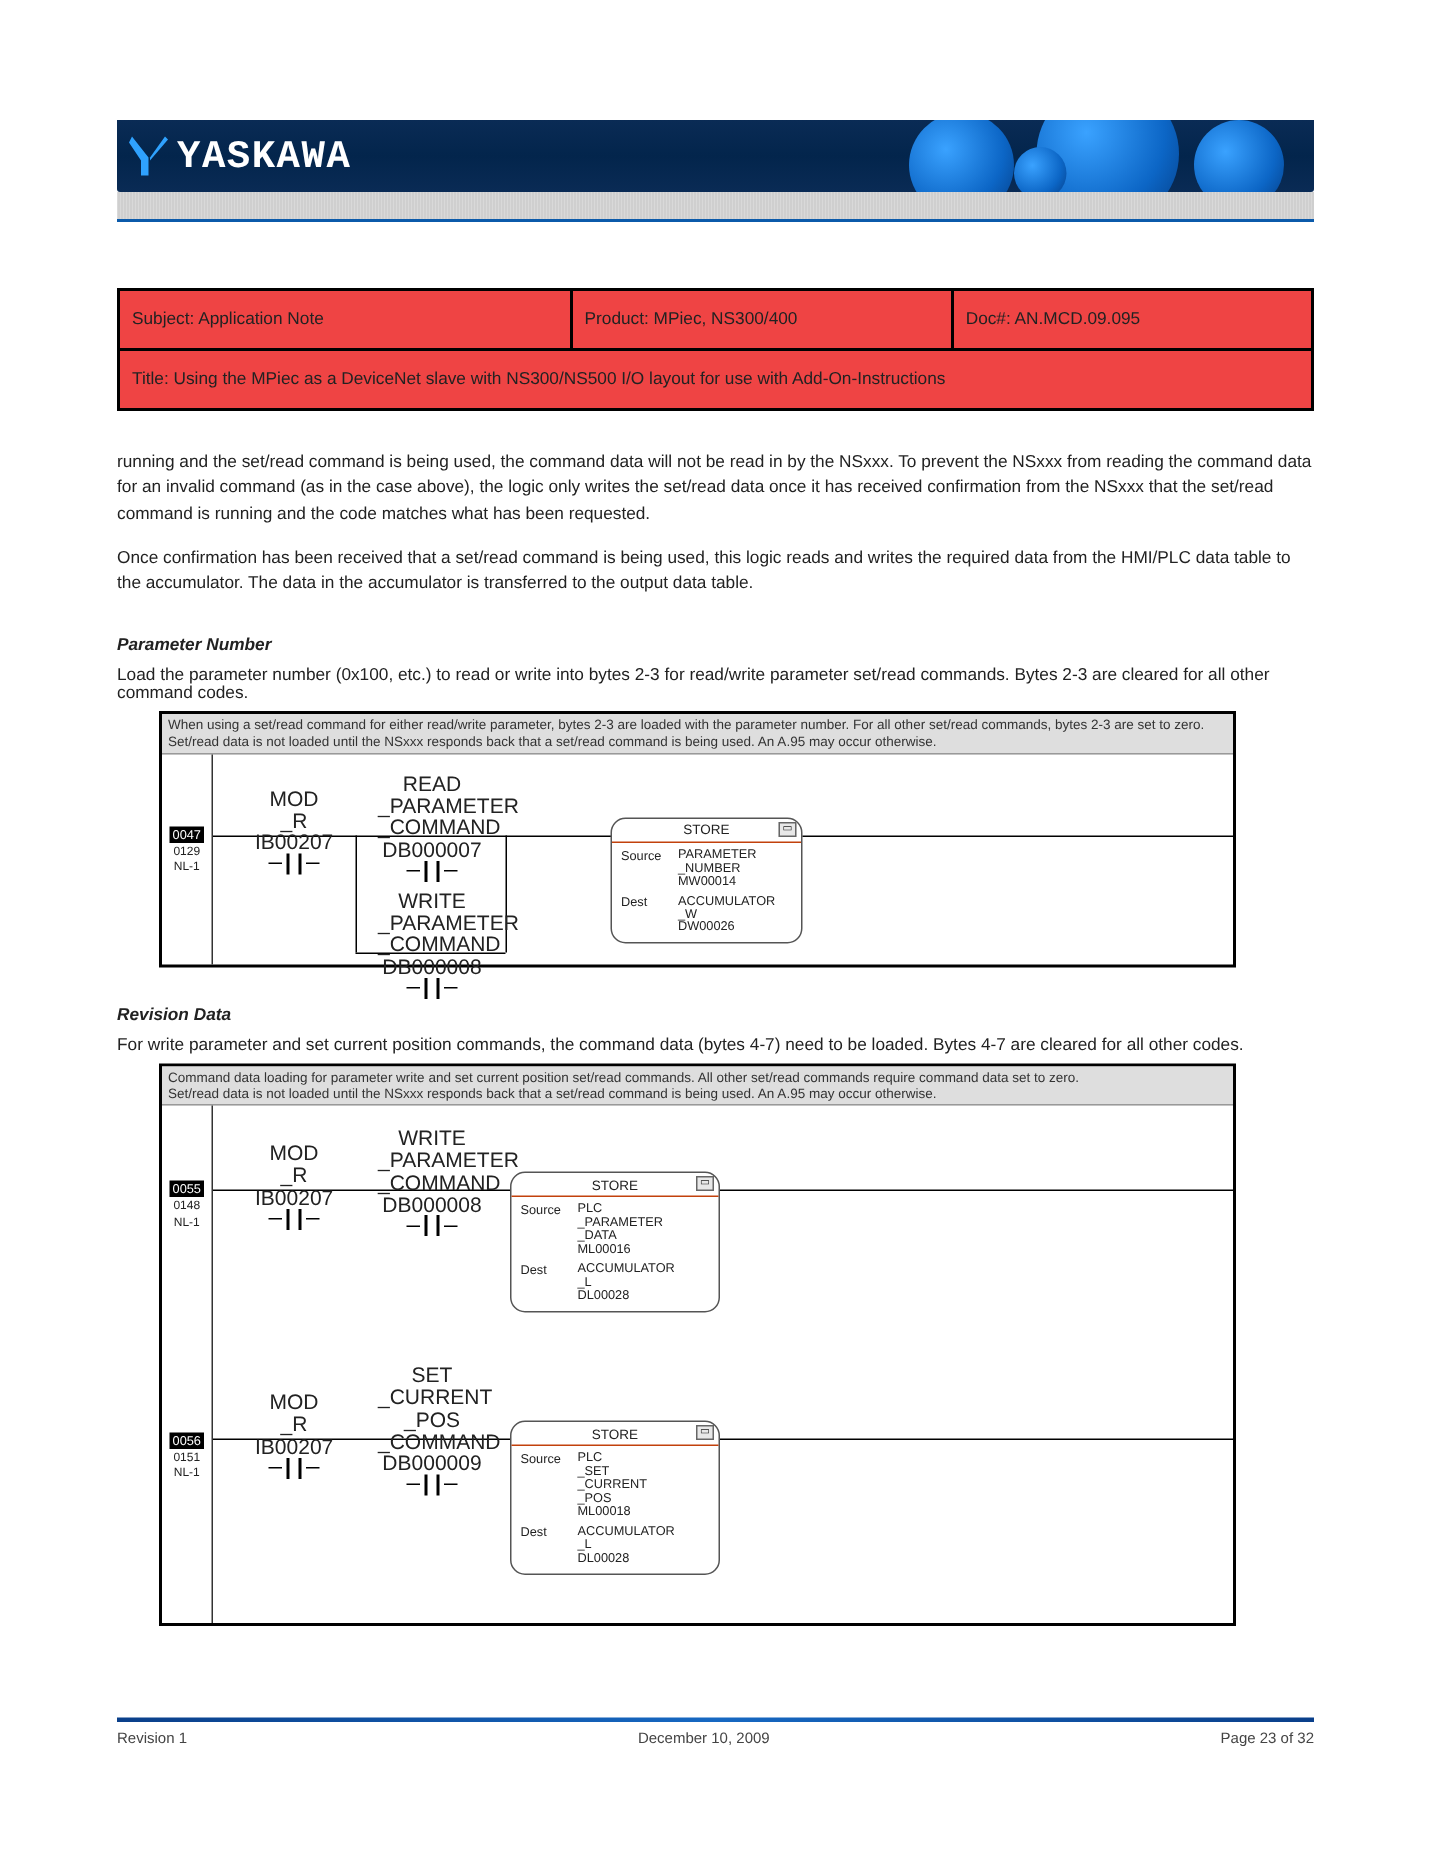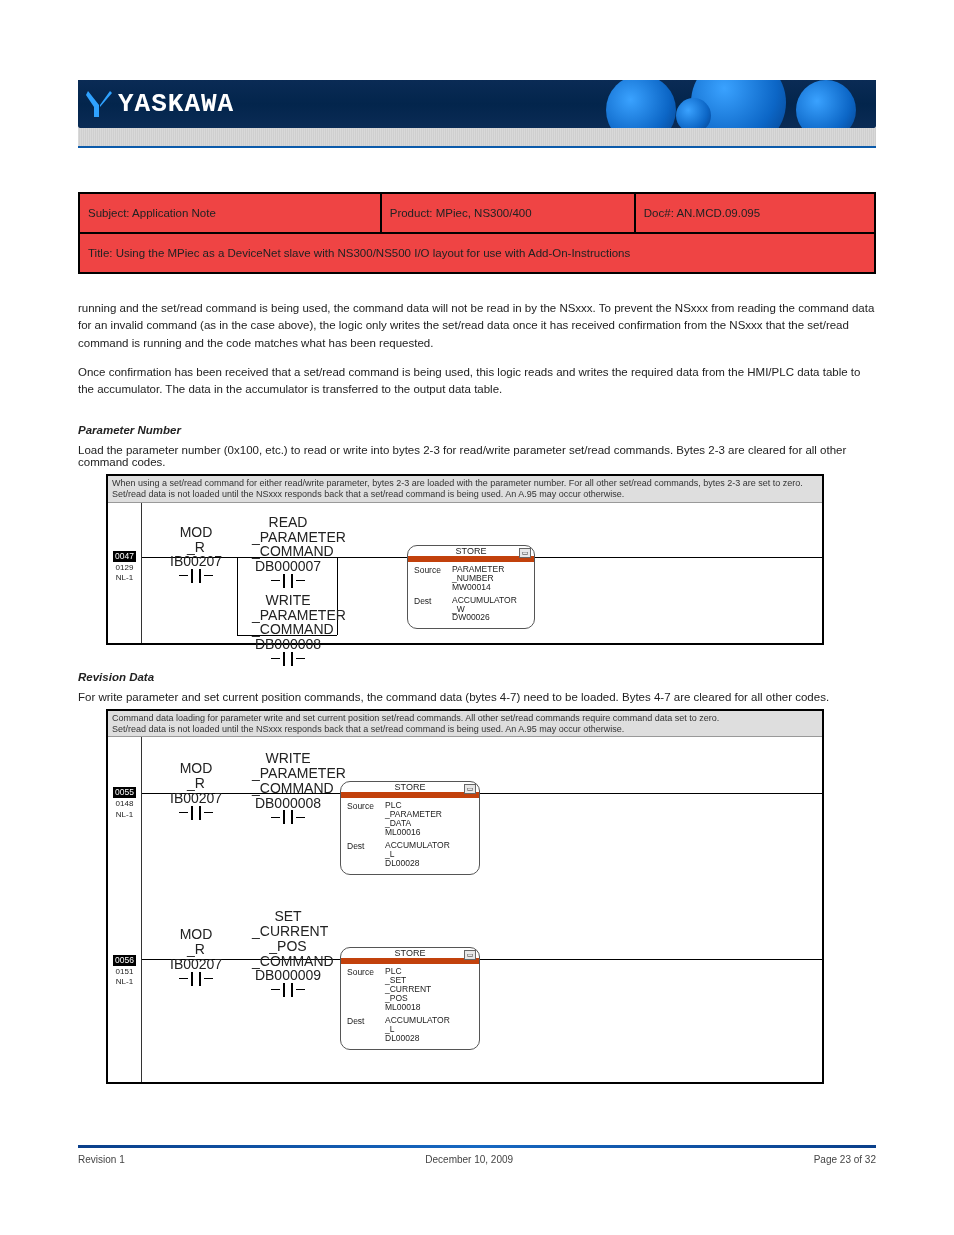--- a/index.html
+++ b/index.html
@@ -181,21 +181,21 @@
     position: absolute;
     border: 1px solid #555;
     border-radius: 10px;
     background: #fff;
     font-size: 8.5px;
     width: 128px;
   }
   .storebox .title {
     text-align: center;
     padding: 2px 4px;
-    border-bottom: 6px solid #c2410c;
+    border-bottom: 1px solid #c2410c;
     font-size: 9px;
     display: flex;
     justify-content: center;
     align-items: center;
     position: relative;
     height: 16px;
   }
   .storebox .title .collapse {
     position: absolute;
     right: 3px; top: 2px;

